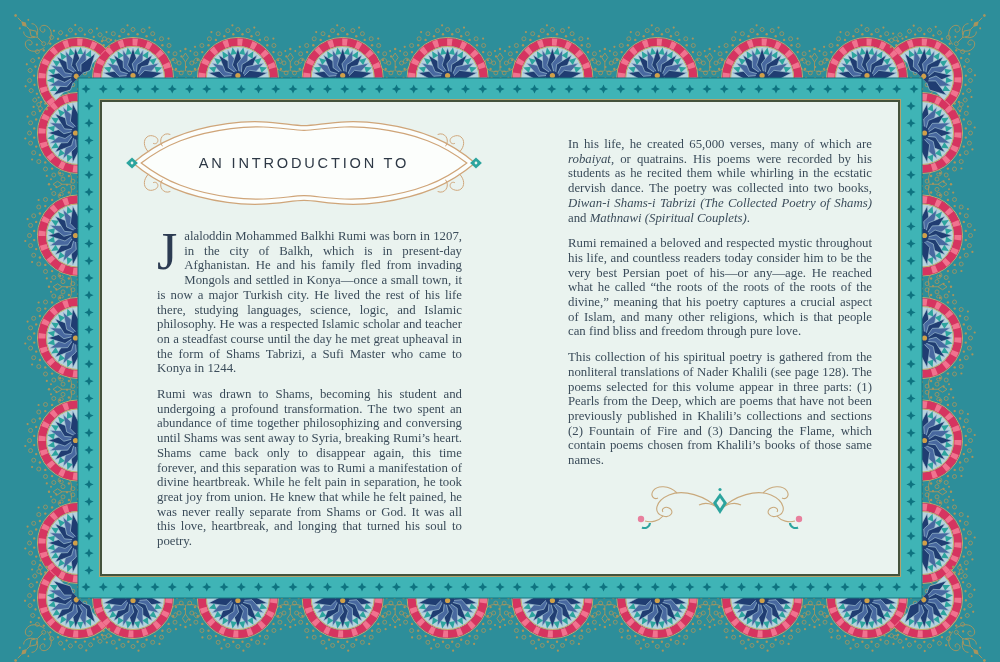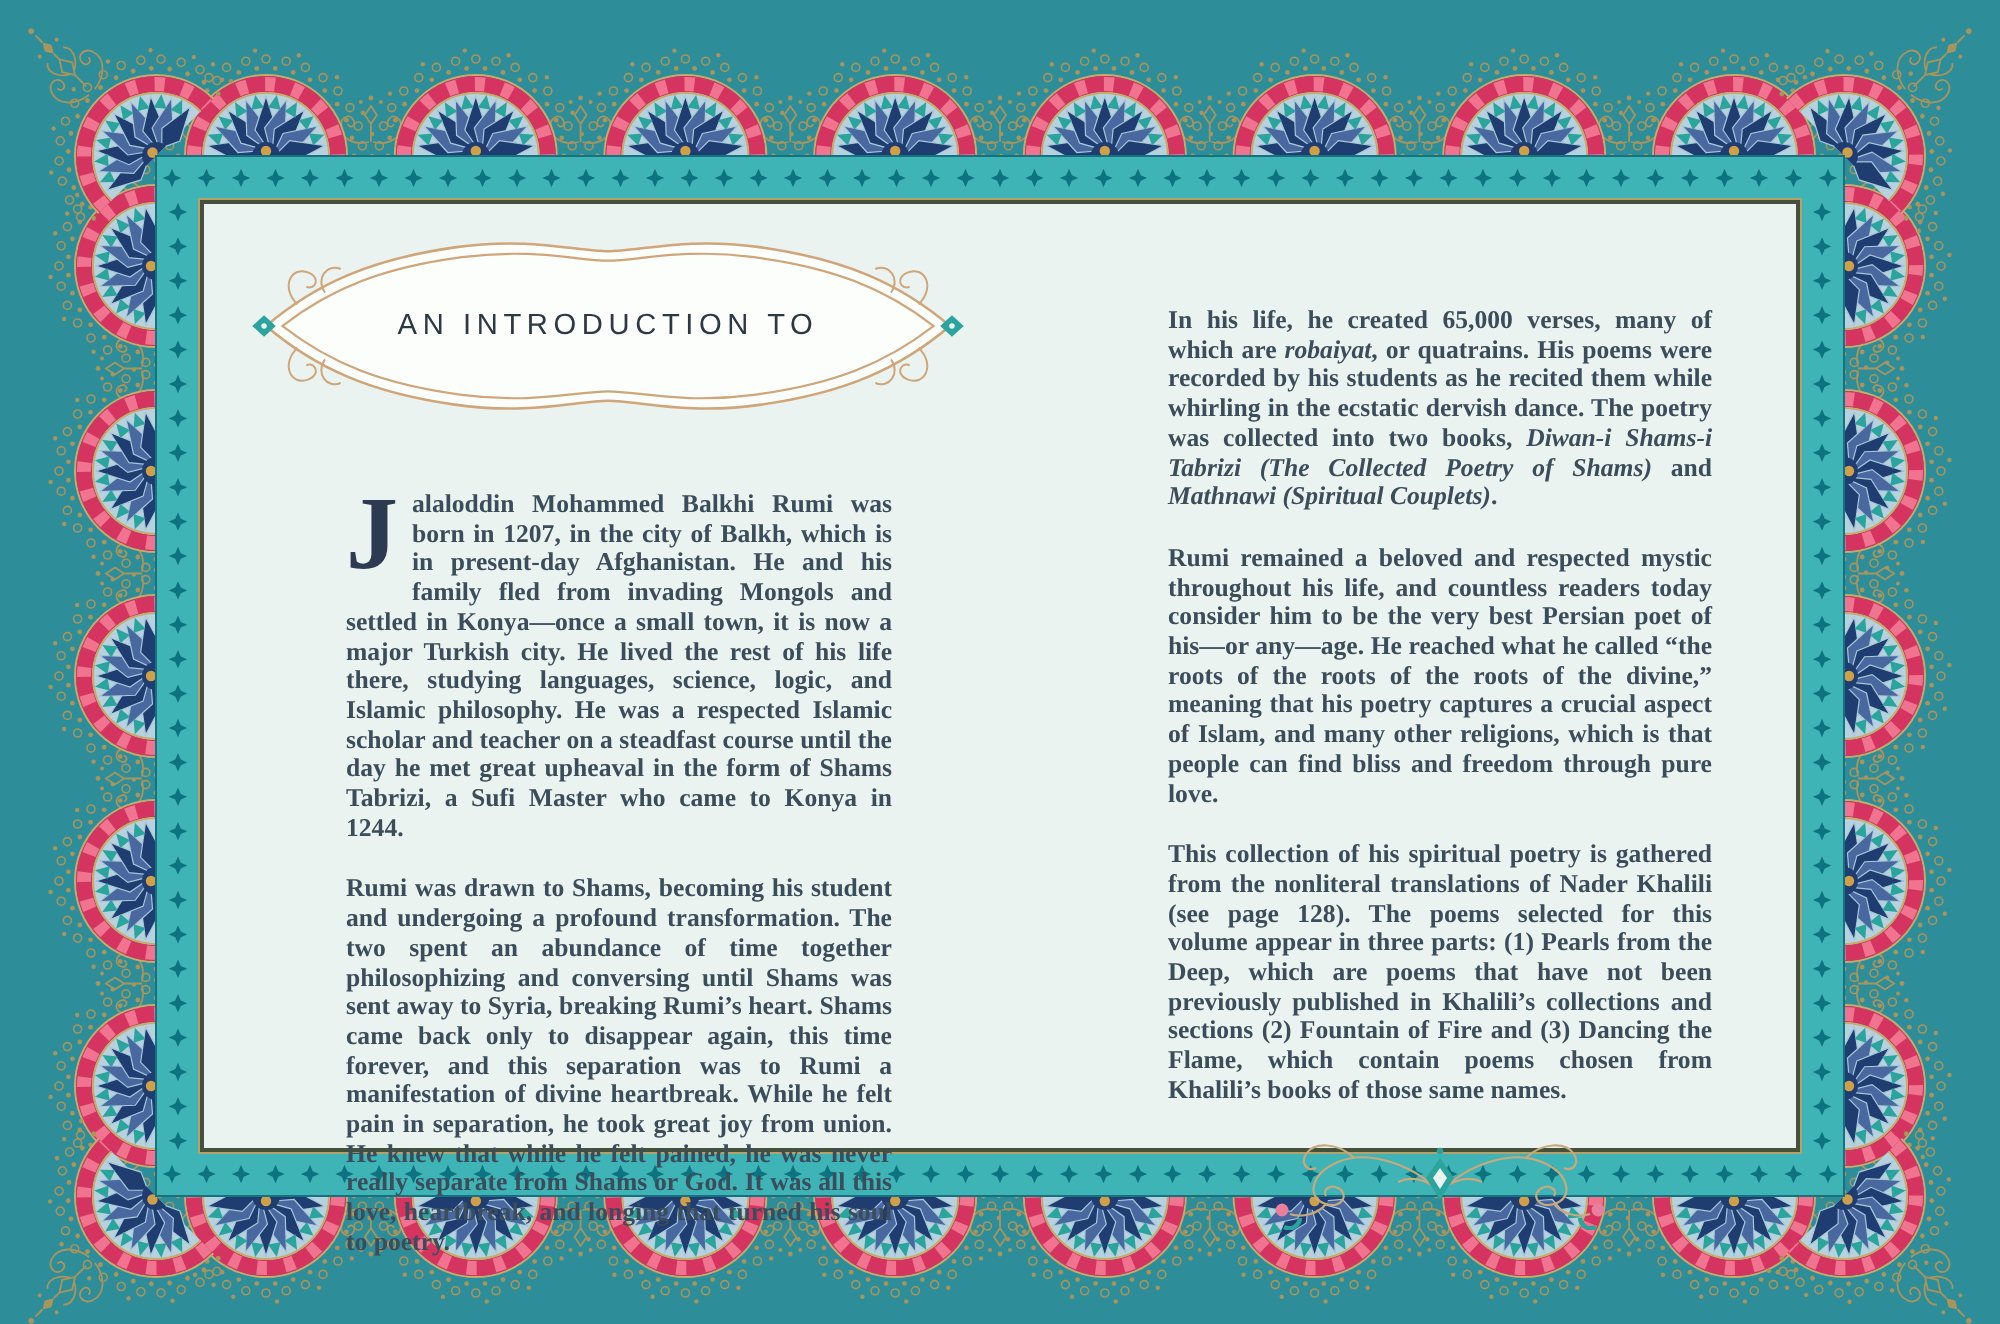--- a/index.html
+++ b/index.html
@@ -25,21 +25,21 @@
     font-family:"Liberation Sans", sans-serif;
     font-size:14.6px;letter-spacing:2.8px;color:#2d3845;text-align:left;
   }
   .title .tline{white-space:nowrap;}
   .col{
     position:absolute;font-size:12.8px;line-height:14.7px;color:#3b4c5a;
     text-align:justify;
   }
   .col-left{left:55px;top:127px;width:305px;}
   .col-right{left:466px;top:35px;width:304px;}
-  .col p{margin:16px;font-weight:bold;}
+  .col p{margin:0;}
   .col p + p{margin-top:11px;}
   .dropcap{
     float:left;font-size:52px;line-height:42px;height:44px;
     padding:2px 7px 0 0;color:#2c3b52;
   }
   .it{font-style:italic;}
   .flourish{display:block;margin:15px auto 0;}
 </style>
 </head>
 <body>

